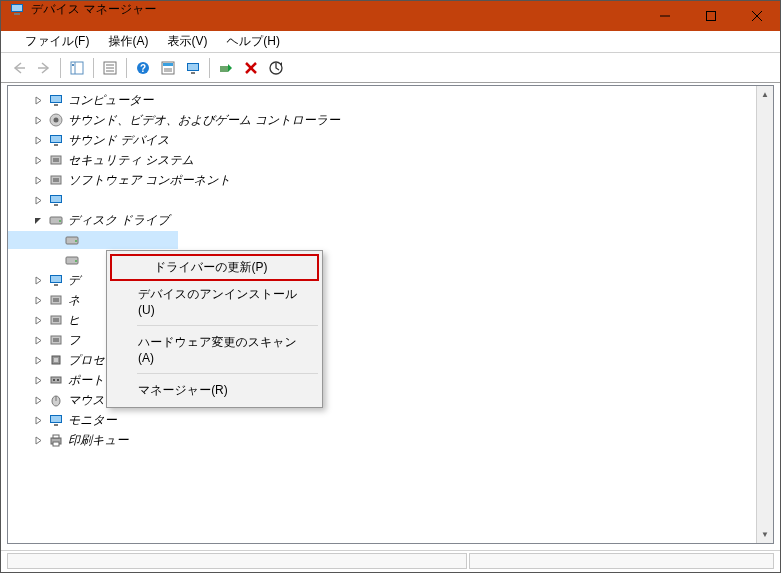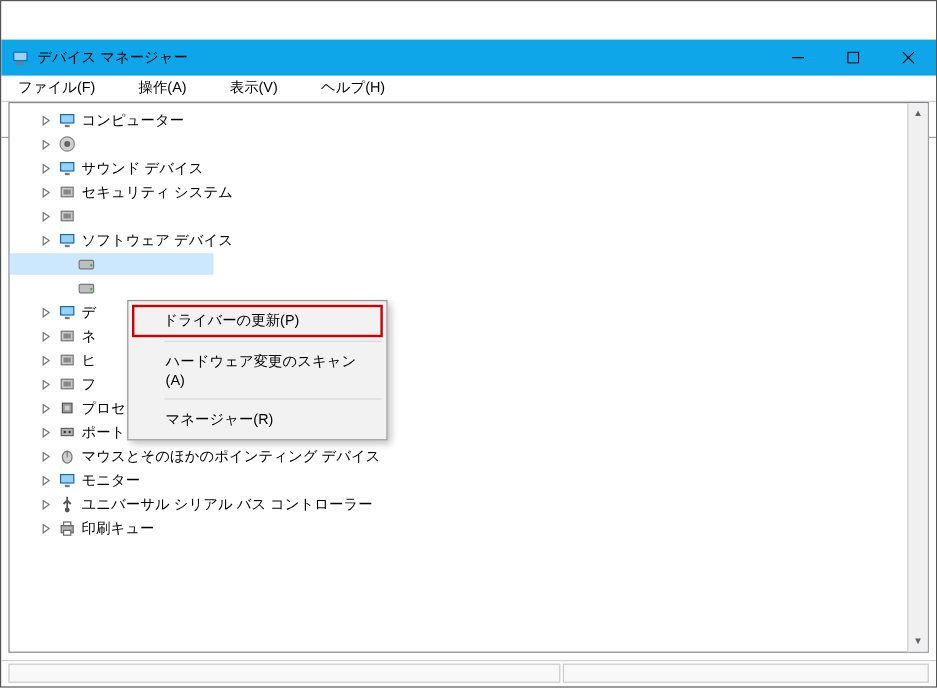--- a/index.html
+++ b/index.html
@@ -1,53 +1,53 @@
 <!DOCTYPE html>
 <html><head>
 <meta charset="utf-8">
 <style>
 * { margin: 0; padding: 0; box-sizing: border-box; font-family: "Yu Gothic UI", "Meiryo", sans-serif; }
 body { background: #fff; width: 781px; height: 573px; overflow: hidden; border: 1px solid #555; position: relative; }
 
-.titlebar { height: 30px; display: flex; align-items: center; padding: 0 0 0 8px; background: #0ea5e9; margin-top: 32px; }
+.titlebar { height: 30px; display: flex; padding: 0 0 0 8px; background: #c2410c; }
 .titlebar .title-icon { width: 16px; height: 16px; margin-right: 6px; }
 .titlebar .title-text { font-size: 12px; flex: 1; }
 .titlebar .win-controls { display: flex; }
 .titlebar .win-btn { width: 46px; height: 30px; display: flex; align-items: center; justify-content: center; font-size: 13px; }
 .titlebar .win-btn svg { stroke: #000; stroke-width: 1; fill: none; }
 
-.menubar { height: 22px; padding: 0 6px; border-bottom: 1px solid #d0d0d0; display: flex; align-items: center; gap: 20px; }
+.menubar { height: 22px; padding: 0 16px; border-bottom: 1px solid #d0d0d0; display: flex; align-items: center; gap: 3px; }
 .menubar .menu-item { font-size: 12px; padding: 2px 8px; }
 
 .toolbar { height: 30px; padding: 2px 6px; display: flex; align-items: center; gap: 1px; border-bottom: 1px solid #a0a0a0; }
 .toolbar .tb-btn { width: 24px; height: 24px; display: flex; align-items: center; justify-content: center; }
 .toolbar .sep { width: 1px; height: 20px; background: #c0c0c0; margin: 0 3px; }
 .toolbar svg { display: block; }
 .disabled { opacity: 0.45; }
 
-.content-area { position: absolute; top: 84px; left: 6px; right: 6px; bottom: 28px; border: 1px solid #828790; background: #fff; }
+.content-area { position: absolute; top: 84px; left: 6px; right: 6px; bottom: 28px; border: 1px solid #828790; background: #fff; font-style: italic; }
 .tree { position: absolute; inset: 0; right: 17px; overflow: hidden; padding: 4px 0; }
 .scrollbar-v { position: absolute; top: 0; right: 0; bottom: 0; width: 17px; background: #f0f0f0; border-left: 1px solid #d0d0d0; }
 .scrollbar-v .arrow-up, .scrollbar-v .arrow-down { position: absolute; left: 0; right: 0; height: 17px; display: flex; align-items: center; justify-content: center; font-size: 8px; color: #606060; }
 .scrollbar-v .arrow-up { top: 0; }
 .scrollbar-v .arrow-down { bottom: 0; }
 
 .tree-item { display: flex; align-items: center; height: 20px; font-size: 12px; white-space: nowrap; }
 .indent-1 { padding-left: 24px; }
 .indent-2 { padding-left: 40px; }
 .arrow { width: 12px; height: 12px; display: inline-flex; align-items: center; justify-content: center; margin-right: 4px; }
 .arrow svg { width: 9px; height: 9px; }
 .node-icon { width: 16px; height: 16px; margin-right: 4px; display: inline-flex; align-items: center; justify-content: center; }
 .sel-cut { position: relative; }
 .sel-cut::before { content: ""; position: absolute; left: 0; top: 1px; bottom: 1px; width: 170px; background: #cce8ff; z-index: 0; }
 .sel-cut > * { position: relative; }
 
 .context-menu { position: absolute; left: 105px; top: 249px; width: 217px; background: #f2f2f2; border: 1px solid #979797; box-shadow: 3px 3px 6px rgba(0,0,0,0.25); padding: 3px; font-size: 12px; z-index: 10; }
 .context-menu .cm-item { padding: 5px 20px 5px 28px; }
-.context-menu .cm-item.hl { border: 2px solid #c00; padding: 3px 18px 3px 24px; }
+.context-menu .cm-item.hl { border: 2px solid #c00; padding: 3px 18px 3px 42px; }
 .context-menu .cm-sep { height: 1px; background: #d7d7d7; margin: 3px 1px 3px 27px; }
 
 .statusbar { position: absolute; bottom: 0; left: 0; right: 0; height: 22px; border-top: 1px solid #d0d0d0; padding: 2px 6px; display: flex; }
 .statusbar .status-cell { border: 1px solid #cacaca; background: #f8f8f8; height: 16px; }
 .statusbar .sc1 { width: 60%; margin-right: 2px; }
 .statusbar .sc2 { flex: 1; }
 </style>
 </head>
 <body>
 
@@ -183,20 +183,21 @@
           <svg viewBox="0 0 9 9">
             <path d="M2 1 L7 4.5 L2 8 Z" fill="none" stroke="#777" stroke-width="1"></path>
           </svg>
         </span>
         <span class="node-icon">
           <svg width="16" height="16">
             <circle cx="8" cy="8" r="6" fill="#d0d0d0" stroke="#888"></circle>
             <circle cx="8" cy="8" r="2.5" fill="#666"></circle>
           </svg>
         </span>
+        <span>サウンド、ビデオ、およびゲーム コントローラー</span>
       </div>
       <div class="tree-item indent-1">
         <span class="arrow">
           <svg viewBox="0 0 9 9">
             <path d="M2 1 L7 4.5 L2 8 Z" fill="none" stroke="#777" stroke-width="1"></path>
           </svg>
         </span>
         <span class="node-icon">
           <svg width="16" height="16">
             <rect x="2" y="3" width="12" height="8" fill="#0b6cbe"></rect>
@@ -225,35 +226,49 @@
           <svg viewBox="0 0 9 9">
             <path d="M2 1 L7 4.5 L2 8 Z" fill="none" stroke="#777" stroke-width="1"></path>
           </svg>
         </span>
         <span class="node-icon">
           <svg width="16" height="16">
             <rect x="3" y="4" width="10" height="8" fill="#c8c8c8" stroke="#777"></rect>
             <rect x="5" y="6" width="6" height="4" fill="#888"></rect>
           </svg>
         </span>
+        <span>ソフトウェア コンポーネント</span>
       </div>
       <div class="tree-item indent-1">
         <span class="arrow">
           <svg viewBox="0 0 9 9">
             <path d="M2 1 L7 4.5 L2 8 Z" fill="none" stroke="#777" stroke-width="1"></path>
           </svg>
         </span>
         <span class="node-icon">
           <svg width="16" height="16">
             <rect x="2" y="3" width="12" height="8" fill="#0b6cbe"></rect>
             <rect x="3" y="4" width="10" height="6" fill="#9ed0f5"></rect>
             <rect x="6" y="12" width="4" height="2" fill="#7a7a7a"></rect>
           </svg>
         </span>
-        <span>ソフトウェア デバイス</span>
+      </div>
+      <div class="tree-item indent-1">
+        <span class="arrow">
+          <svg viewBox="0 0 9 9">
+            <path d="M1 2 L7 2 L1 8 Z" fill="#404040"></path>
+          </svg>
+        </span>
+        <span class="node-icon">
+          <svg width="16" height="16">
+            <rect x="2" y="5" width="12" height="7" rx="1" fill="#bfbfbf" stroke="#777"></rect>
+            <circle cx="12" cy="9" r="1" fill="#4caf50"></circle>
+          </svg>
+        </span>
+        <span>ディスク ドライブ</span>
       </div>
       <div class="tree-item indent-2 sel-cut">
         <span class="arrow"></span>
         <span class="node-icon">
           <svg width="16" height="16">
             <rect x="2" y="5" width="12" height="7" rx="1" fill="#bfbfbf" stroke="#777"></rect>
             <circle cx="12" cy="9" r="1" fill="#4caf50"></circle>
           </svg>
         </span>
         <span></span>
@@ -375,34 +390,20 @@
           </svg>
         </span>
         <span class="node-icon">
           <svg width="16" height="16">
             <rect x="2" y="3" width="12" height="8" fill="#0b6cbe"></rect>
             <rect x="3" y="4" width="10" height="6" fill="#9ed0f5"></rect>
             <rect x="6" y="12" width="4" height="2" fill="#7a7a7a"></rect>
           </svg>
         </span>
         <span>モニター</span>
-      </div>
-      <div class="tree-item indent-1">
-        <span class="arrow">
-          <svg viewBox="0 0 9 9">
-            <path d="M2 1 L7 4.5 L2 8 Z" fill="none" stroke="#777" stroke-width="1"></path>
-          </svg>
-        </span>
-        <span class="node-icon">
-          <svg width="16" height="16">
-            <path d="M8 2 L8 12 M8 5 L5 8 M8 5 L11 8" stroke="#555" fill="none" stroke-width="1.5"></path>
-            <circle cx="8" cy="13" r="2" fill="#555"></circle>
-          </svg>
-        </span>
-        <span>ユニバーサル シリアル バス コントローラー</span>
       </div>
       <div class="tree-item indent-1">
         <span class="arrow">
           <svg viewBox="0 0 9 9">
             <path d="M2 1 L7 4.5 L2 8 Z" fill="none" stroke="#777" stroke-width="1"></path>
           </svg>
         </span>
         <span class="node-icon">
           <svg width="16" height="16">
             <rect x="3" y="6" width="10" height="6" fill="#b0b0b0" stroke="#666"></rect>
@@ -414,20 +415,21 @@
       </div>
     </div>
   <div class="scrollbar-v">
     <div class="arrow-up">▲</div>
     <div class="arrow-down">▼</div>
   </div>
 </div>
 
 <div class="context-menu">
   <div class="cm-item hl">ドライバーの更新(P)</div>
+  <div class="cm-item">デバイスのアンインストール(U)</div>
   <div class="cm-sep"></div>
   <div class="cm-item">ハードウェア変更のスキャン(A)</div>
   <div class="cm-sep"></div>
   <div class="cm-item">マネージャー(R)</div>
 </div>
 
 <div class="statusbar">
   <div class="status-cell sc1"></div>
   <div class="status-cell sc2"></div>
 </div>

